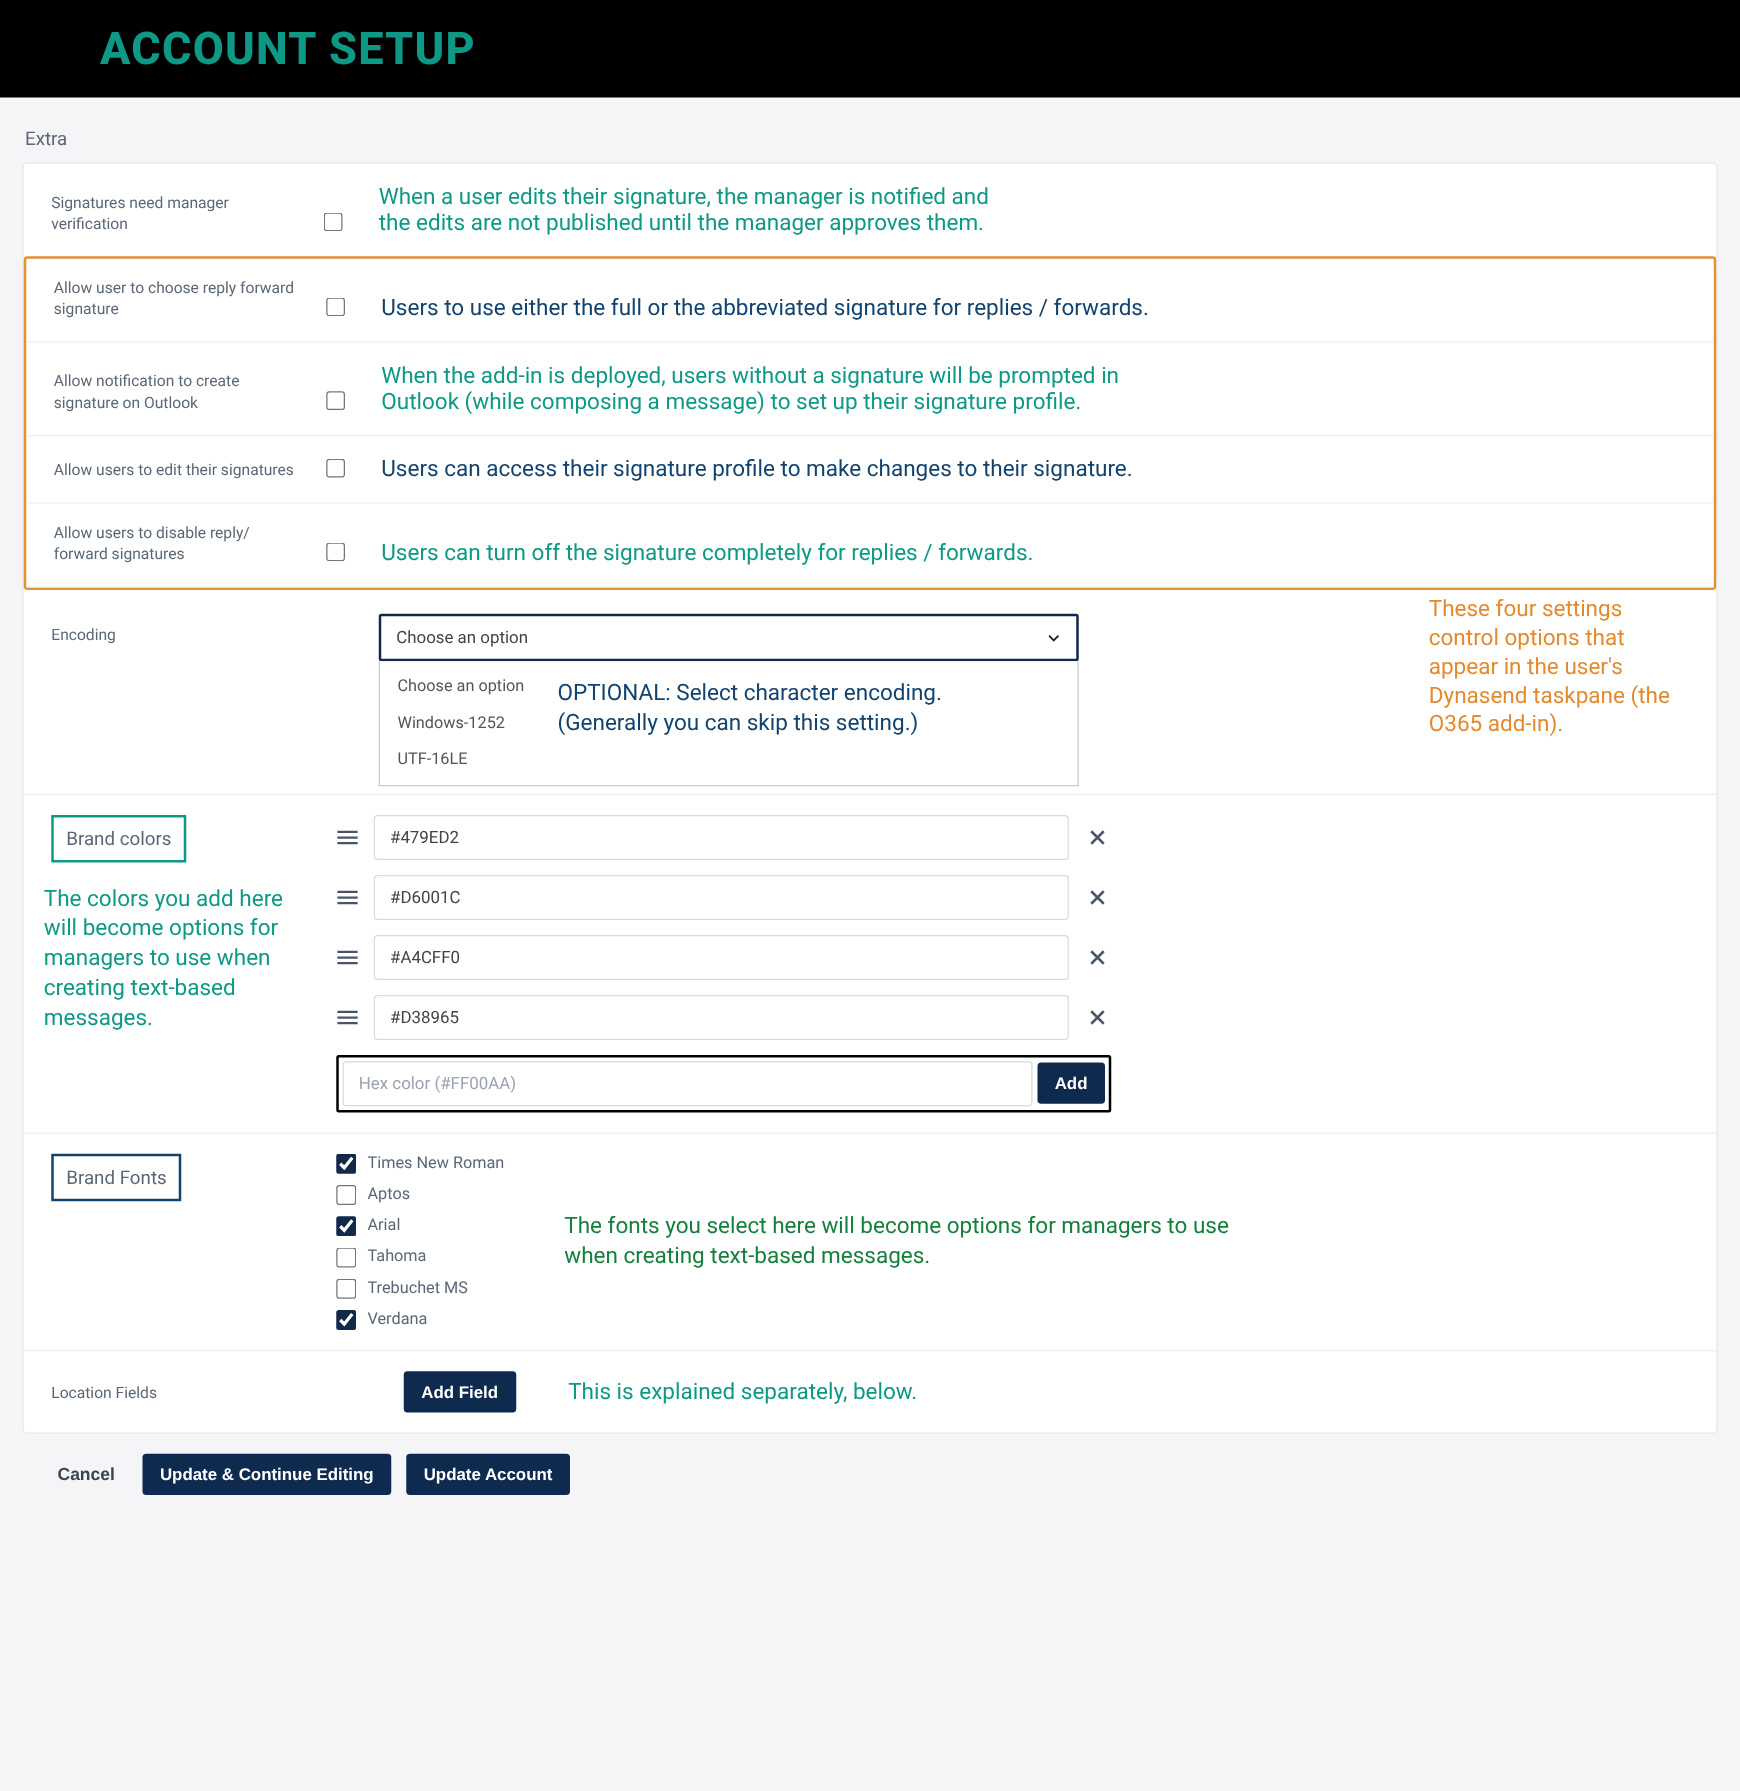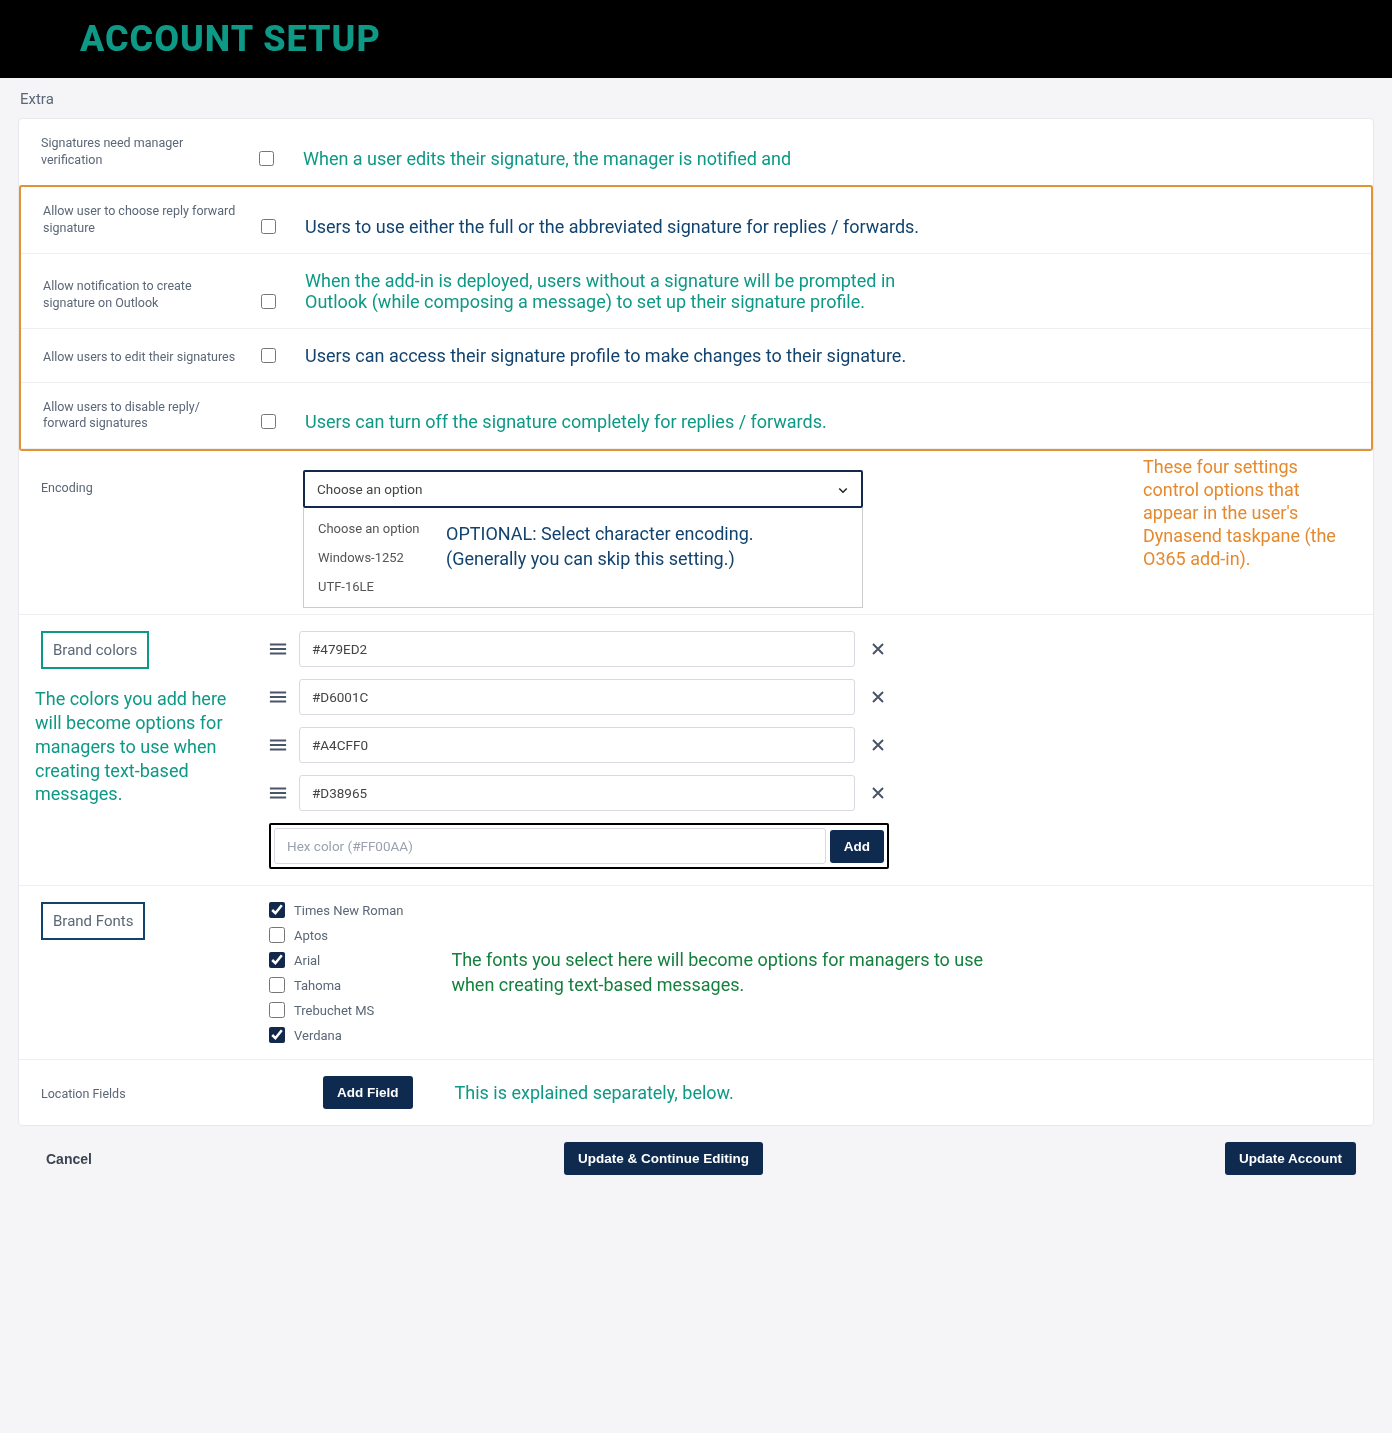--- a/index.html
+++ b/index.html
@@ -13,21 +13,21 @@
     background: #000000;
     padding: 18px 0 18px 80px;
   }
   .header-title {
     color: #0d9985;
     font-size: 36px;
     font-weight: 800;
     letter-spacing: 1px;
   }
   .page-wrap {
-    padding: 8px 18px 18px 18px;
+    padding: 20px 18px 18px 18px;
   }
   .section-label {
     color: #5b6777;
     font-size: 15px;
     margin: 4px 0 10px 2px;
   }
   .card {
     background: #fff;
     border: 1px solid #e7e8ec;
     border-radius: 4px;
@@ -219,21 +219,21 @@
 
   .location-help {
     color: #0d9985;
     font-size: 18px;
     margin-left: 24px;
     align-self: center;
   }
 
   .footer-bar {
     display: flex;
-    justify-content: space-between;
+    justify-content: flex-start;
     align-items: center;
     gap: 12px;
     padding: 16px 18px 10px 18px;
   }
   .btn-text {
     background: none;
     border: none;
     color: #3a4452;
     font-size: 14px;
     font-weight: 600;
@@ -253,20 +253,21 @@
 
   <div class="card">
 
     <div class="setting-row">
       <div class="setting-label-col">Signatures need manager verification</div>
       <div class="setting-check-col">
         <input type="checkbox" style="">
       </div>
       <div class="setting-desc-col desc-teal">
         <span>When a user edits their signature, the manager is notified and</span><br>
+        <span>the edits are not published until the manager approves them.</span>
       </div>
     </div>
 
     <div class="orange-group">
 
       <div class="setting-row">
         <div class="setting-label-col">Allow user to choose reply forward signature</div>
         <div class="setting-check-col">
           <input type="checkbox" style="">
         </div>

